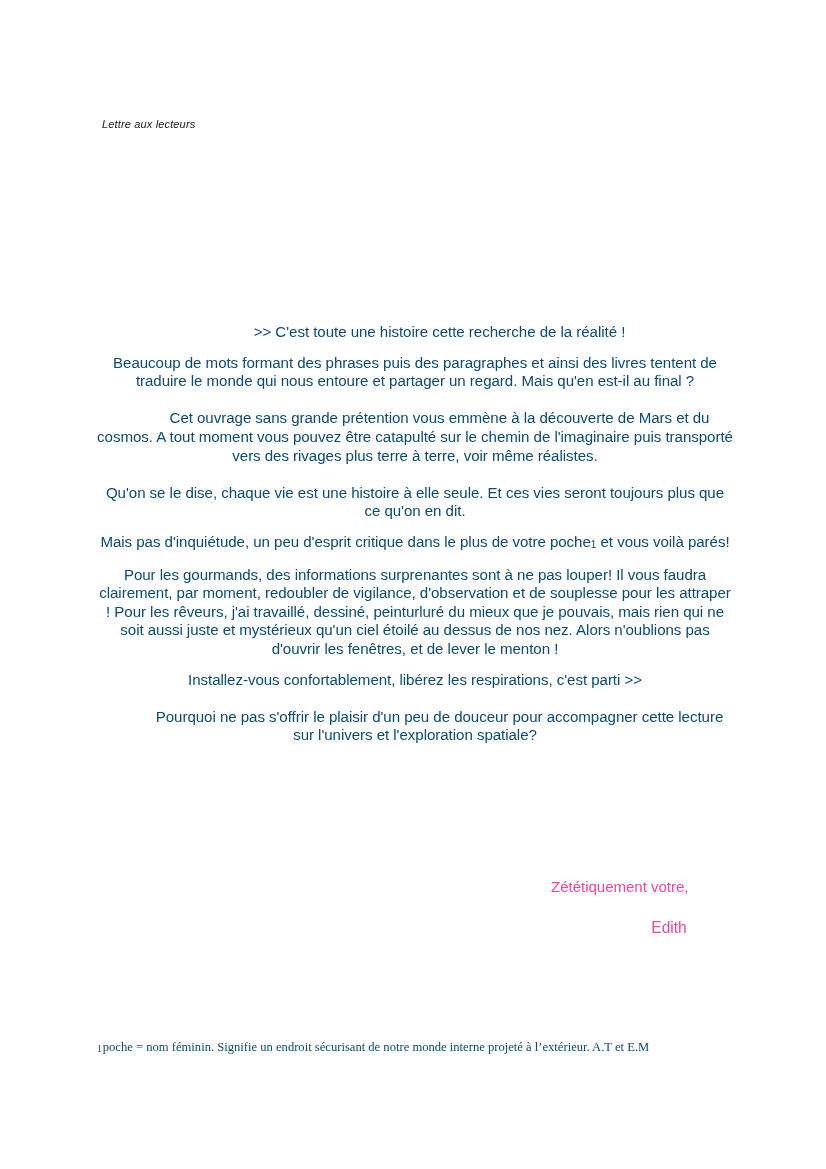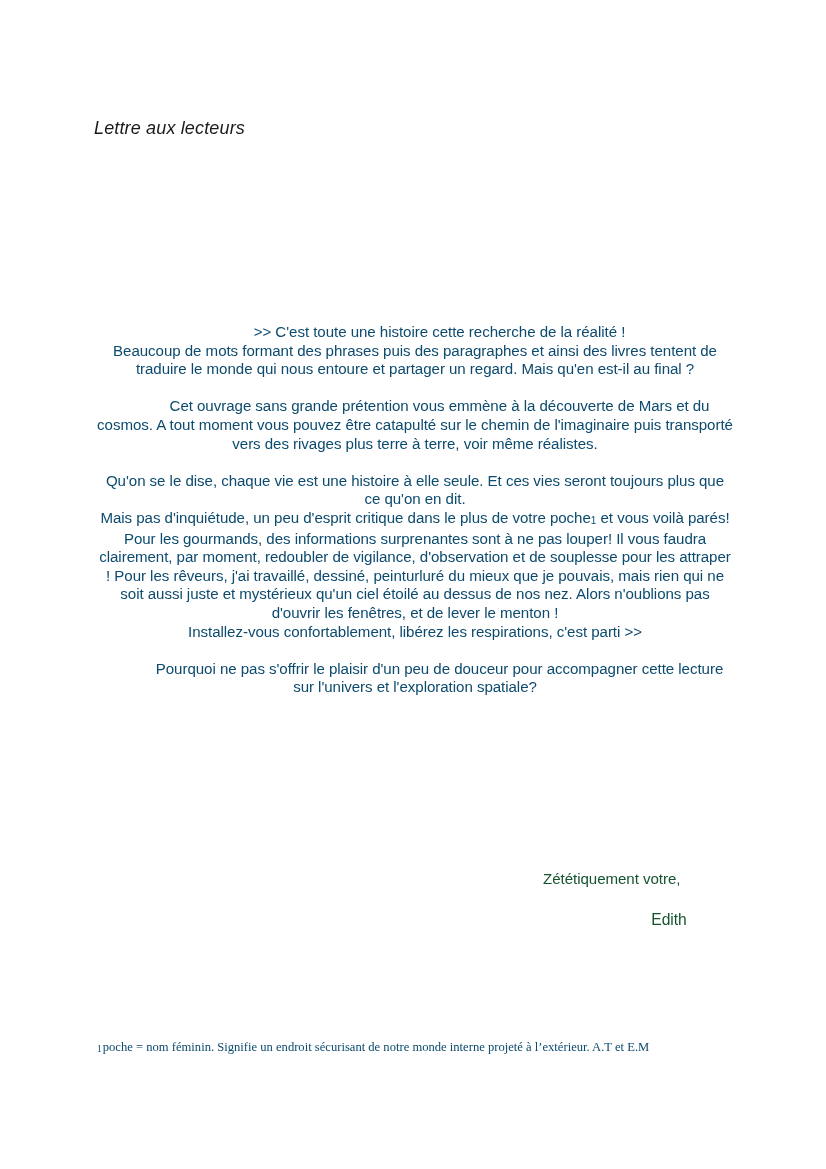--- a/index.html
+++ b/index.html
@@ -17,25 +17,25 @@
     background: #ffffff;
     overflow: hidden;
     font-family: "Liberation Sans", "DejaVu Sans", sans-serif;
     color: #1a1a1a;
     -webkit-font-smoothing: antialiased;
   }
 
   
   .doc-header {
     position: absolute;
-    left: 94px;
+    left: 102px;
     top: 118px;
     font-family: "Liberation Sans", "DejaVu Sans", sans-serif;
     font-style: italic;
-    font-size: 18px;
+    font-size: 11px;
     letter-spacing: 0.15px;
     color: #1a1a1a;
     white-space: nowrap;
   }
 
   
   .body-frame {
     position: absolute;
     left: 97px;
     top: 323px;
@@ -50,21 +50,21 @@
     margin: 0;
     text-align: center;
     white-space: normal;
   }
 
   .para + .para {
     margin-top: 18.6px;
   }
 
   .para.tight + .para.tight {
-    margin-top: 0;
+    margin-top: 12px;
   }
 
   .indent {
     display: inline-block;
     width: 49px;
   }
 
   .fn-ref {
     font-size: 10px;
     vertical-align: baseline;
@@ -78,22 +78,22 @@
     position: absolute;
     left: 539px;
     top: 866px;
     width: 260px;
   }
 
   .sig-line {
     font-size: 15.1px;
     line-height: 18.6px;
     letter-spacing: -0.05px;
-    color: #14532d;
-    margin: 4px;
+    color: #ec4899;
+    margin: 12px;
     white-space: nowrap;
   }
 
   .sig-name {
     margin-top: 22px;
     font-size: 15.6px;
     text-align: center;
   }
 
   

